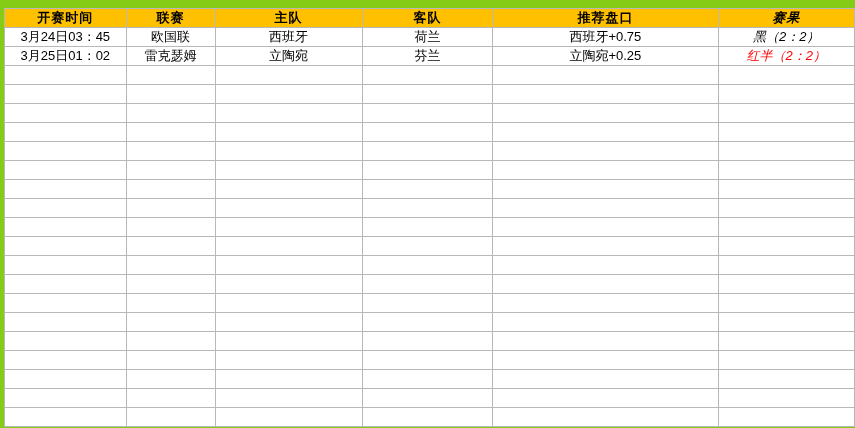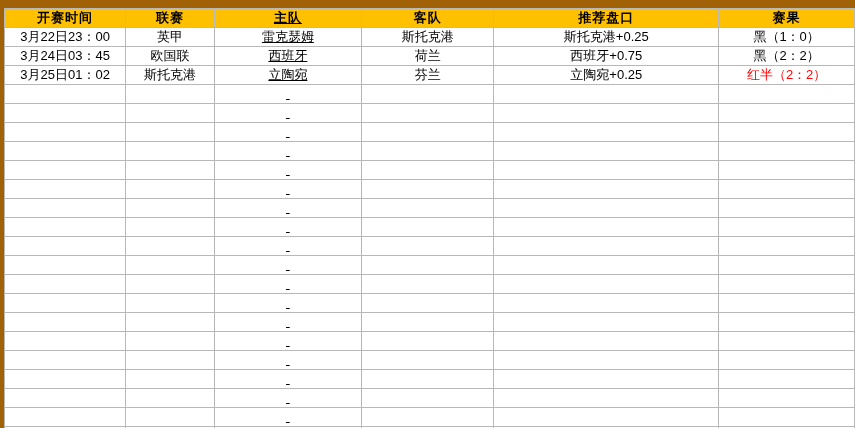--- a/index.html
+++ b/index.html
@@ -12,21 +12,21 @@
     height: 428px;
     font-family: "Liberation Sans", "DejaVu Sans", sans-serif;
     overflow: hidden;
   }
   #sheet {
     position: absolute;
     left: 0;
     top: 0;
     width: 855px;
     height: 428px;
-    background: #a16207;
+    background: #84cc16;
   }
   table.grid {
     border-collapse: collapse;
     table-layout: fixed;
     margin-left: 4px;
     margin-top: 8px;
   }
   table.grid td {
     border: 1px solid #b8b8b8;
     height: 18px;
@@ -41,24 +41,24 @@
     background: #ffffff;
     font-family: "Liberation Sans", "DejaVu Sans", sans-serif;
   }
   table.grid tr.header td {
     background: #ffc000;
     font-weight: bold;
     letter-spacing: 1px;
   }
   td.c0 { width: 120px; }
   td.c1 { width: 88px; }
-  td.c2 { width: 155px; text-decoration: underline; }
+  td.c2 { width: 155px; }
   td.c3 { width: 138px; margin-top: 44px; }
   td.c4 { width: 239px; }
-  td.c5 { width: 138px; }
+  td.c5 { width: 138px; font-style: italic; }
 
   .num {
     font-family: "Liberation Sans", "DejaVu Sans", sans-serif;
   }
   .red {
     color: #ff0000;
   }
 </style>
 </head>
 <body>
@@ -68,38 +68,30 @@
     <tbody>
       <tr class="header">
         <td class="c0">开赛时间</td>
         <td class="c1">联赛</td>
         <td class="c2">主队</td>
         <td class="c3">客队</td>
         <td class="c4">推荐盘口</td>
         <td class="c5">赛果</td>
       </tr>
       <tr>
-        <td class="c0 num">3月22日23：00</td>
-        <td class="c1">英甲</td>
-        <td class="c2">雷克瑟姆</td>
-        <td class="c3">斯托克港</td>
-        <td class="c4">斯托克港+0.25</td>
-        <td class="c5" style="color: rgb(0, 0, 0);">黑（1：0）</td>
-      </tr>
-      <tr>
         <td class="c0 num">3月24日03：45</td>
         <td class="c1">欧国联</td>
         <td class="c2">西班牙</td>
         <td class="c3">荷兰</td>
         <td class="c4">西班牙+0.75</td>
         <td class="c5" style="color: rgb(0, 0, 0);">黑（2：2）</td>
       </tr>
       <tr>
         <td class="c0 num">3月25日01：02</td>
-        <td class="c1">斯托克港</td>
+        <td class="c1">雷克瑟姆</td>
         <td class="c2">立陶宛</td>
         <td class="c3">芬兰</td>
         <td class="c4">立陶宛+0.25</td>
         <td class="c5 red" style="color: rgb(255, 0, 0);">红半（2：2）</td>
       </tr>
     <tr>
           <td class="c0">&nbsp;</td>
           <td class="c1">&nbsp;</td>
           <td class="c2">&nbsp;</td>
           <td class="c3">&nbsp;</td>

